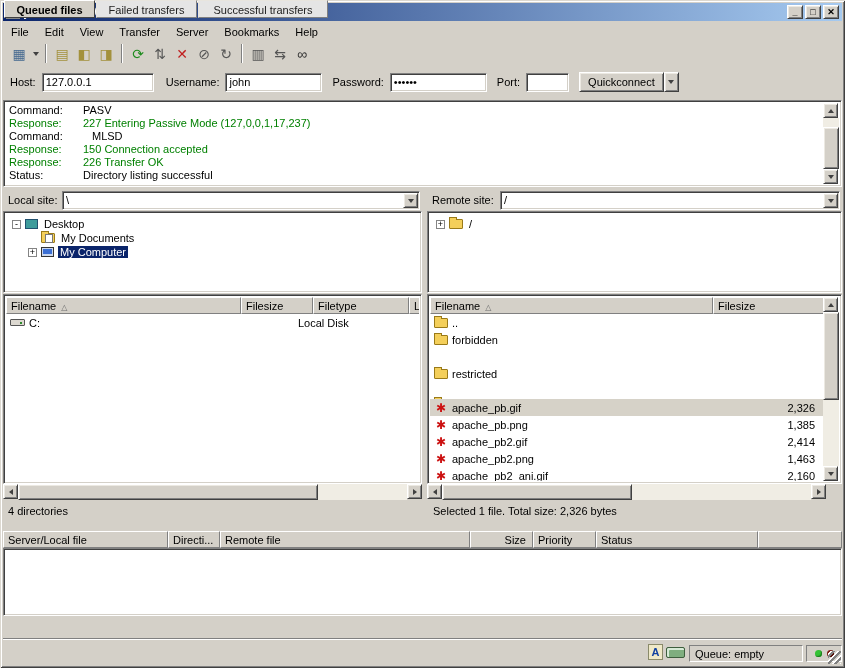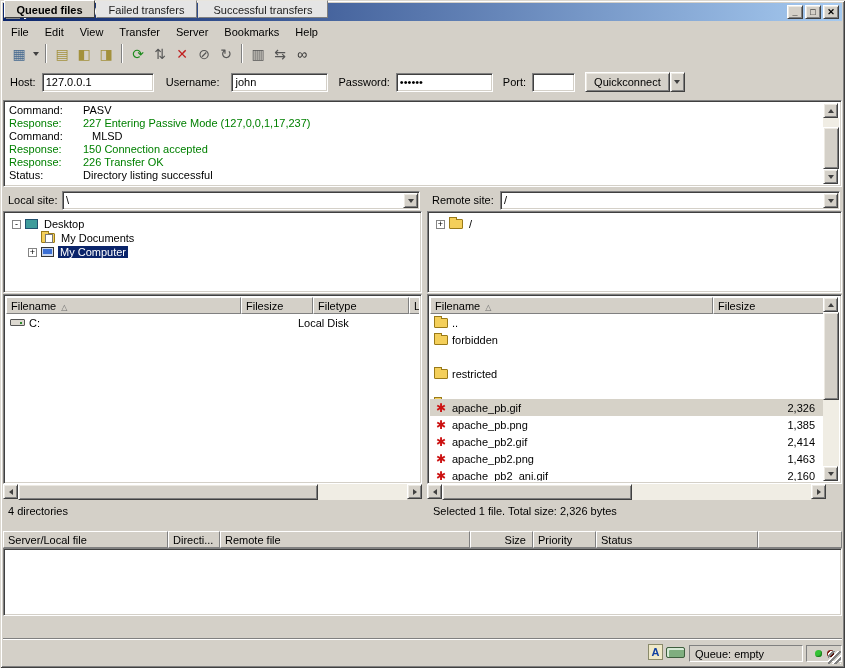--- a/index.html
+++ b/index.html
@@ -150,21 +150,21 @@
       </span>
     <span class="tbtn">
         <span style="color: rgb(51, 51, 51);">∞</span>
       </span>
   </div>
 
   <div class="abs quickbar">
     <span style="margin-left:7px">Host:</span>
     <input class="field qinput" style="width: 112px; margin-left: 6px;" value="127.0.0.1">
     <span style="margin-left:12px">Username:</span>
-    <input class="field qinput" style="width: 97px; margin-left: 12px;" value="john">
+    <input class="field qinput" style="width: 97px; margin-left: 6px;" value="john">
     <span style="margin-left:10px">Password:</span>
     <input class="field qinput" style="width: 97px; margin-left: 6px;" value="••••••">
     <span style="margin-left:10px">Port:</span>
     <input class="field qinput" style="width: 43px; margin-left: 6px;" value="">
     <span class="btn qc-btn" style="margin-left:10px">Quickconnect</span>
     <span class="btn qc-drop">
         <span class="tri-d"></span>
       </span>
   </div>
 

